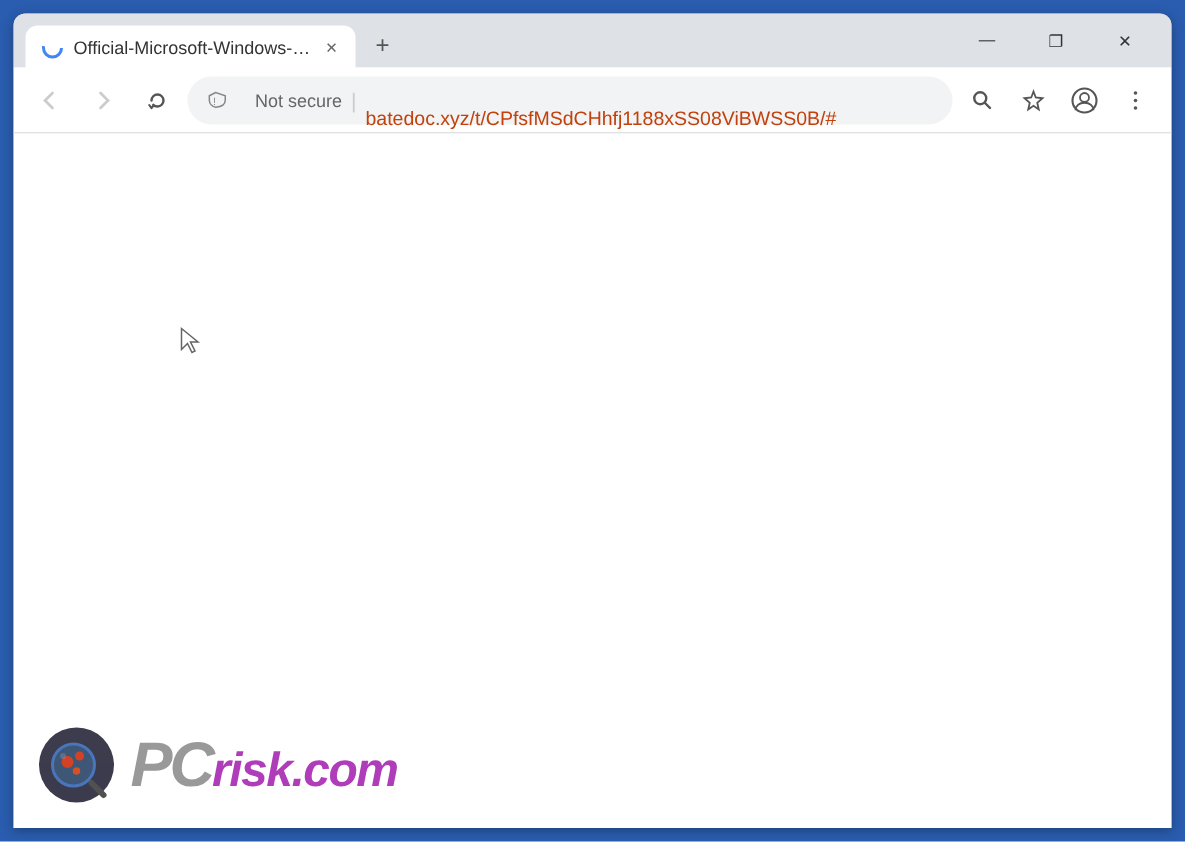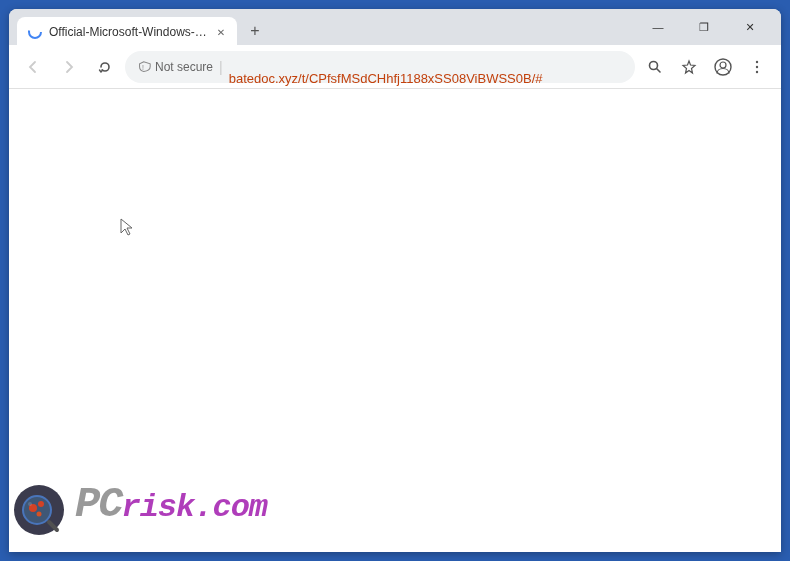--- a/index.html
+++ b/index.html
@@ -137,21 +137,21 @@
       align-items: center;
       background: #f1f3f4;
       border-radius: 20px;
       height: 32px;
       padding: 0 12px;
       gap: 6px;
     }
     .security-icon {
       display: flex;
       align-items: center;
-      gap: 4px;
+      gap: 19px;
       color: #888;
       font-size: 11px;
       cursor: pointer;
     }
     .security-icon svg {
       width: 14px;
       height: 14px;
     }
     .security-text {
       font-size: 12px;
@@ -193,25 +193,25 @@
     .cursor-indicator {
       position: absolute;
       top: 128px;
       left: 110px;
       pointer-events: none;
     }
     
     .watermark {
       position: absolute;
       bottom: 16px;
-      left: 4px;
-      display: flex;
+      left: 16px;
+      display: flex;
+      align-items: center;
       gap: 10px;
       opacity: 0.85;
-      font-family: Liberation Mono, monospace;
     }
     .watermark-logo {
       width: 52px;
       height: 52px;
     }
   </style>
 </head>
 <body>
 
 <div class="browser-window">

